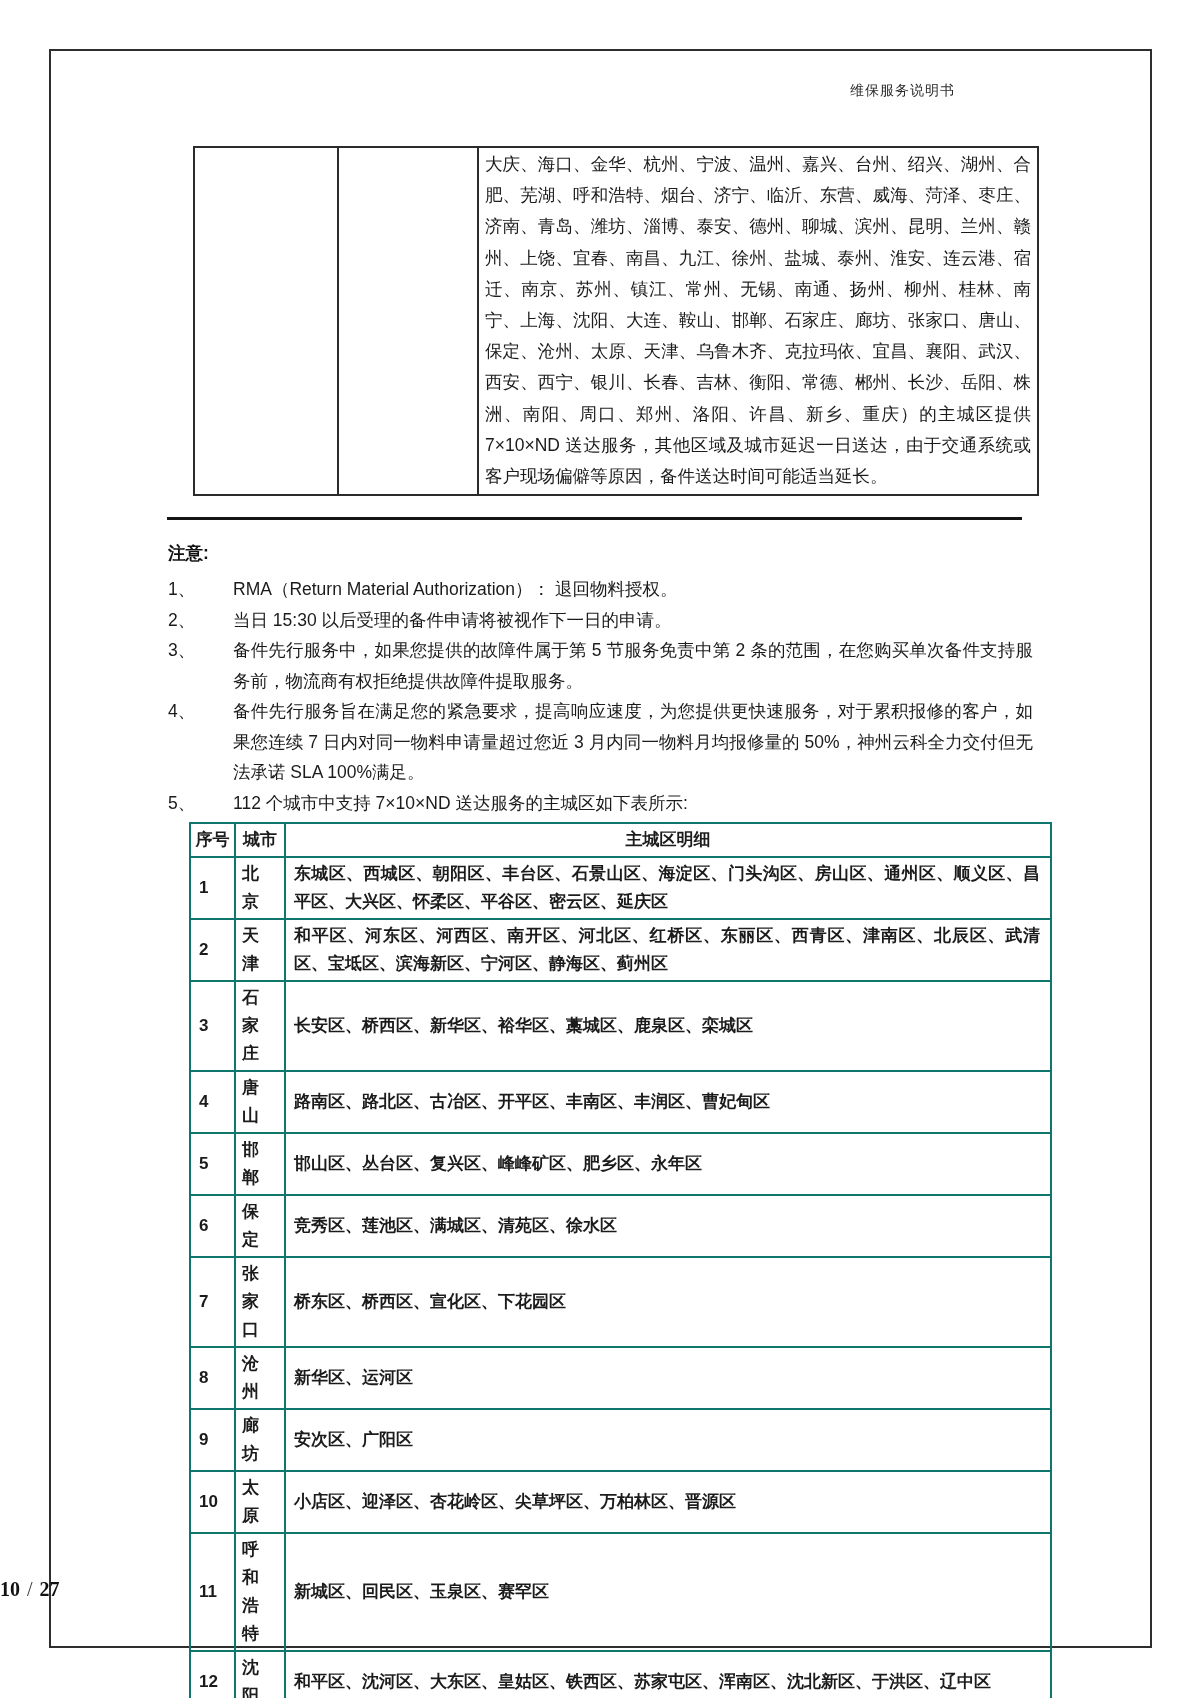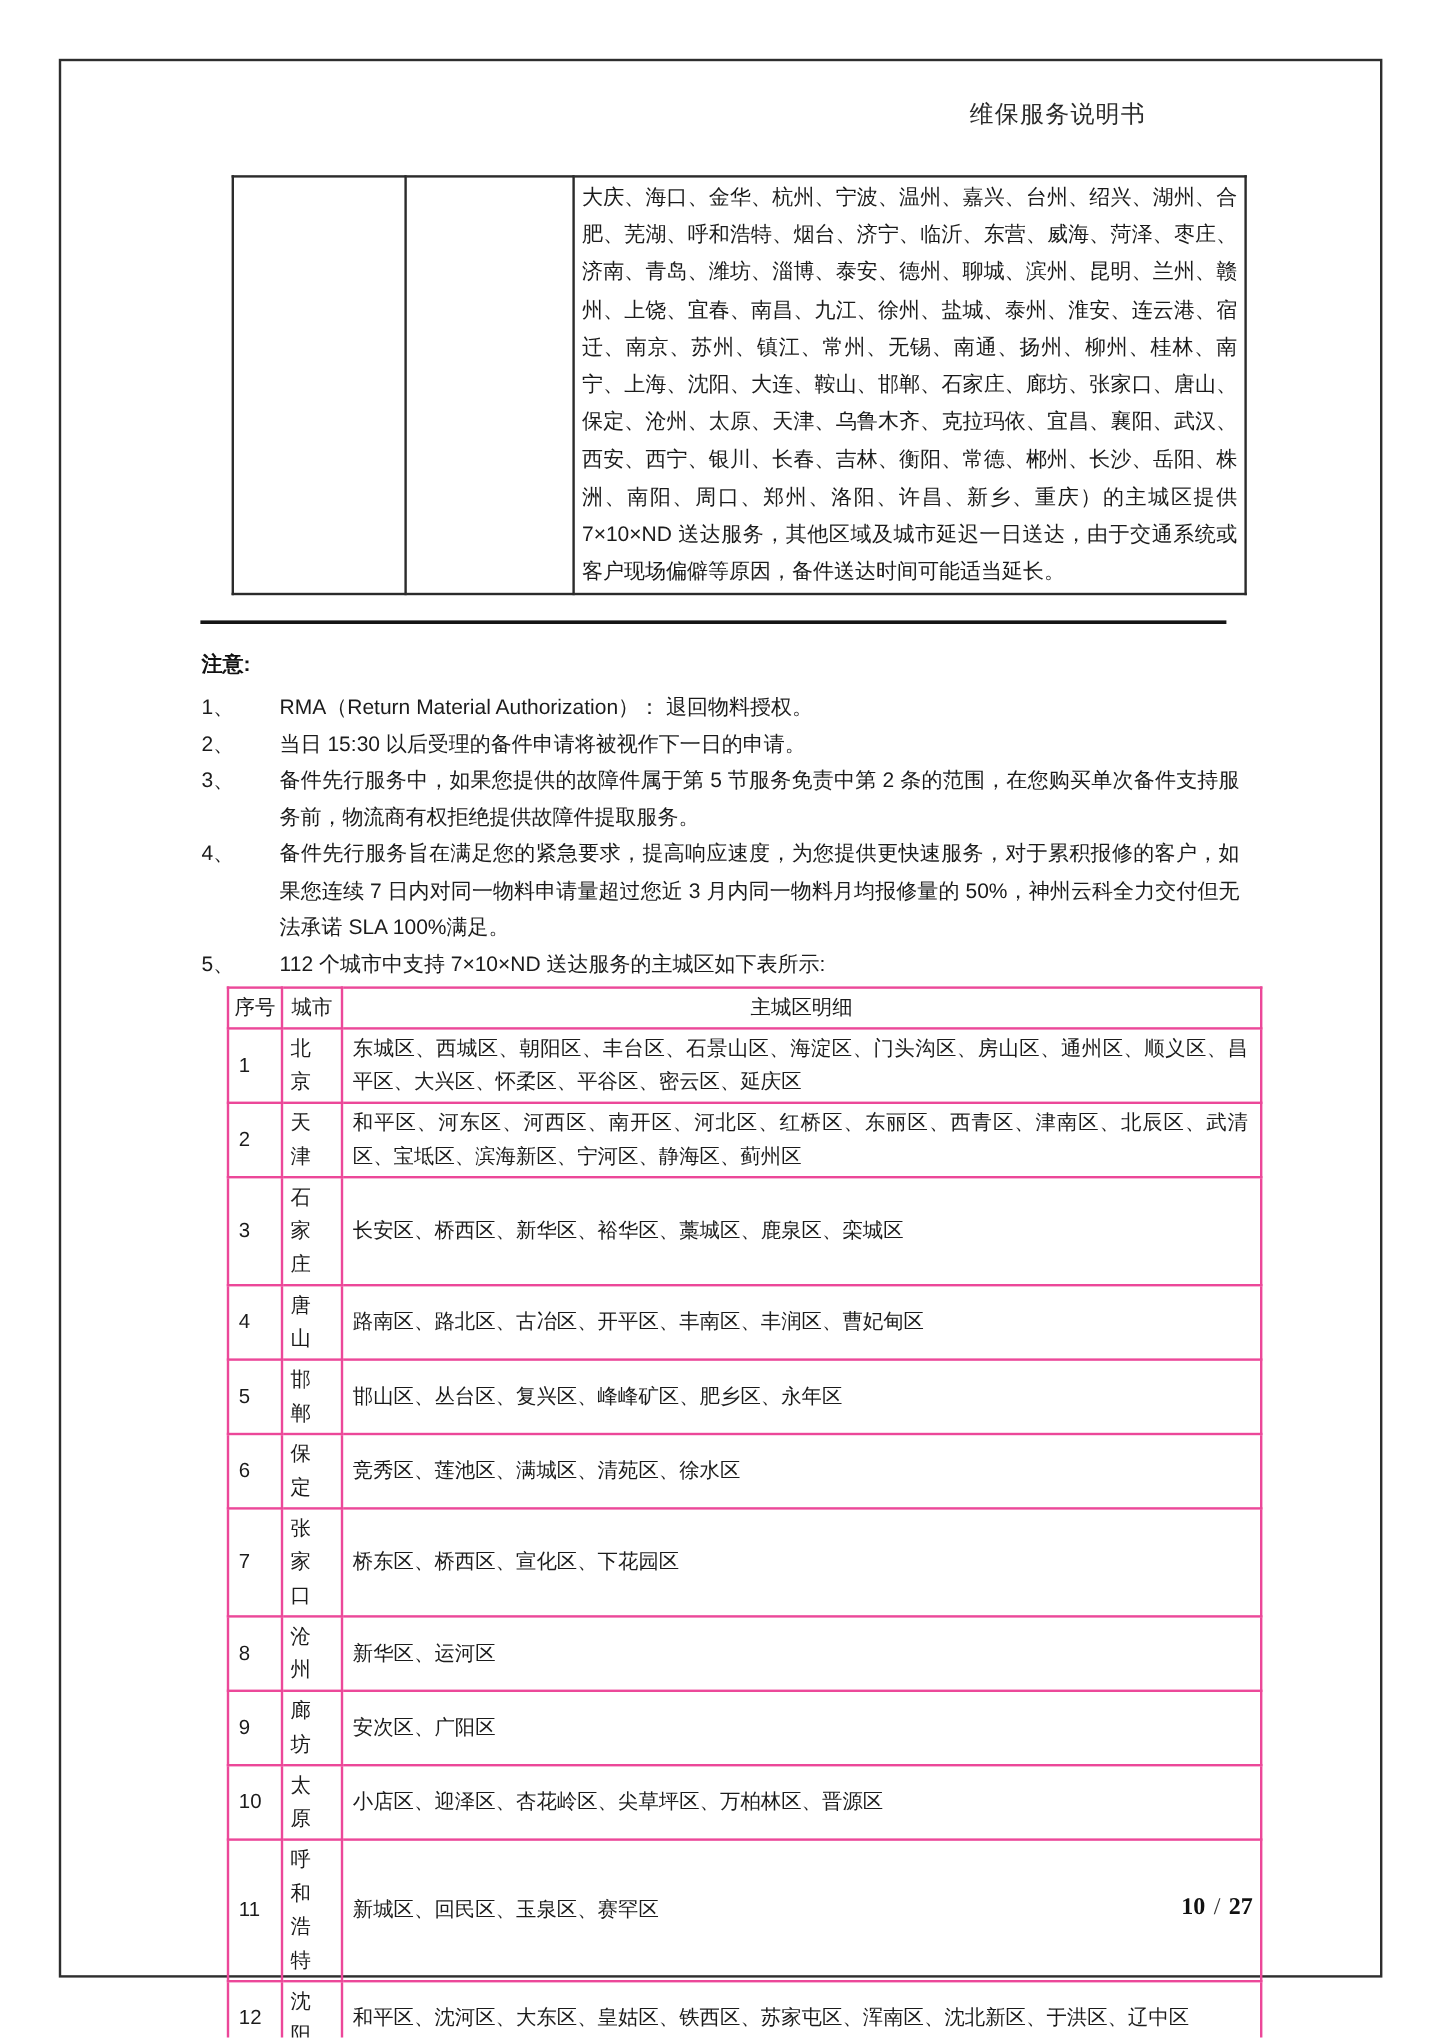--- a/index.html
+++ b/index.html
@@ -10,21 +10,21 @@
     font-family:"Liberation Sans","DejaVu Sans",sans-serif;
     color:#1b1b1b;
     -webkit-font-smoothing:antialiased;
   }
   .page-frame{
     position:absolute;left:49px;top:49px;width:1103px;height:1599px;
     border:2px solid #2e2e2e;box-sizing:border-box;background:#fff;
   }
   .doc-title{
     position:absolute;top:82px;right:245px;
-    font-size:20px;letter-spacing:1px;color:#2b2b2b;
+    font-size:14px;letter-spacing:1px;color:#2b2b2b;
   }
   .content{position:absolute;left:0;top:0;width:1200px;height:1698px;}
   
   .top-table{
     margin:146px 16px 0 193px;width:844px;
     border-collapse:collapse;table-layout:fixed;
   }
   .top-table td{
     border:2px solid #2b2b2b;vertical-align:top;box-sizing:border-box;
   }
@@ -46,36 +46,36 @@
   .note-item{display:flex;font-size:17.5px;line-height:30.5px;}
   .note-num{flex:none;width:45px;}
   .note-text{flex:none;width:800px;text-align:justify;text-justify:inter-character;margin-left:20px;}
   
   .city-table{
     margin:4px 0 0 189px;width:861px;
     border-collapse:collapse;table-layout:fixed;
     font-size:17px;
   }
   .city-table th,.city-table td{
-    border:2px solid #ec4899;box-sizing:border-box;
+    border:2px solid #0f766e;box-sizing:border-box;
     line-height:28px;vertical-align:middle;
-    font-weight:normal;
+    font-weight:bold;
   }
   .city-table th{text-align:center;padding:2px 2px;}
   .city-table col.c-no{width:45px;}
   .city-table col.c-city{width:50px;}
   .city-table col.c-detail{width:766px;}
   .city-table td.no-cell{padding:2px 2px 2px 8px;text-align:left;}
   .city-table td.city-cell{padding:2px 14px 2px 6px;text-align:left;}
   .city-table td.detail-cell{
     padding:2px 10px 2px 8px;text-align:justify;text-justify:inter-character;
   }
   .page-footer{
     position:absolute;left:0;top:1578px;width:1044px;
-    text-align:right;
+    text-align:left;
     font-family:"Liberation Serif","DejaVu Serif",serif;
     font-size:20px;color:#111;
   }
   .page-footer .pg{font-weight:bold;}
   .page-footer .sep{font-weight:normal;padding:0 7px;color:#333;}
 </style>
 </head>
 <body>
 
 <div class="page-frame"></div>

